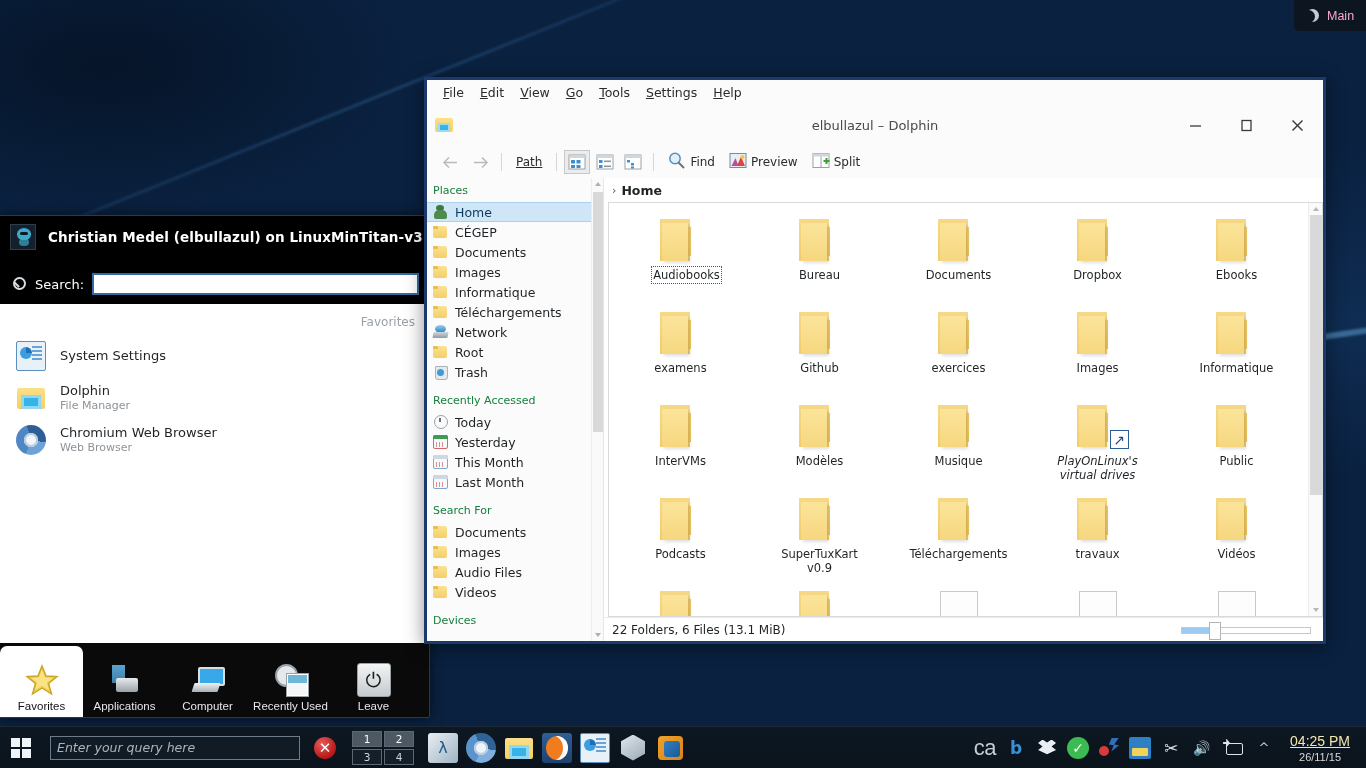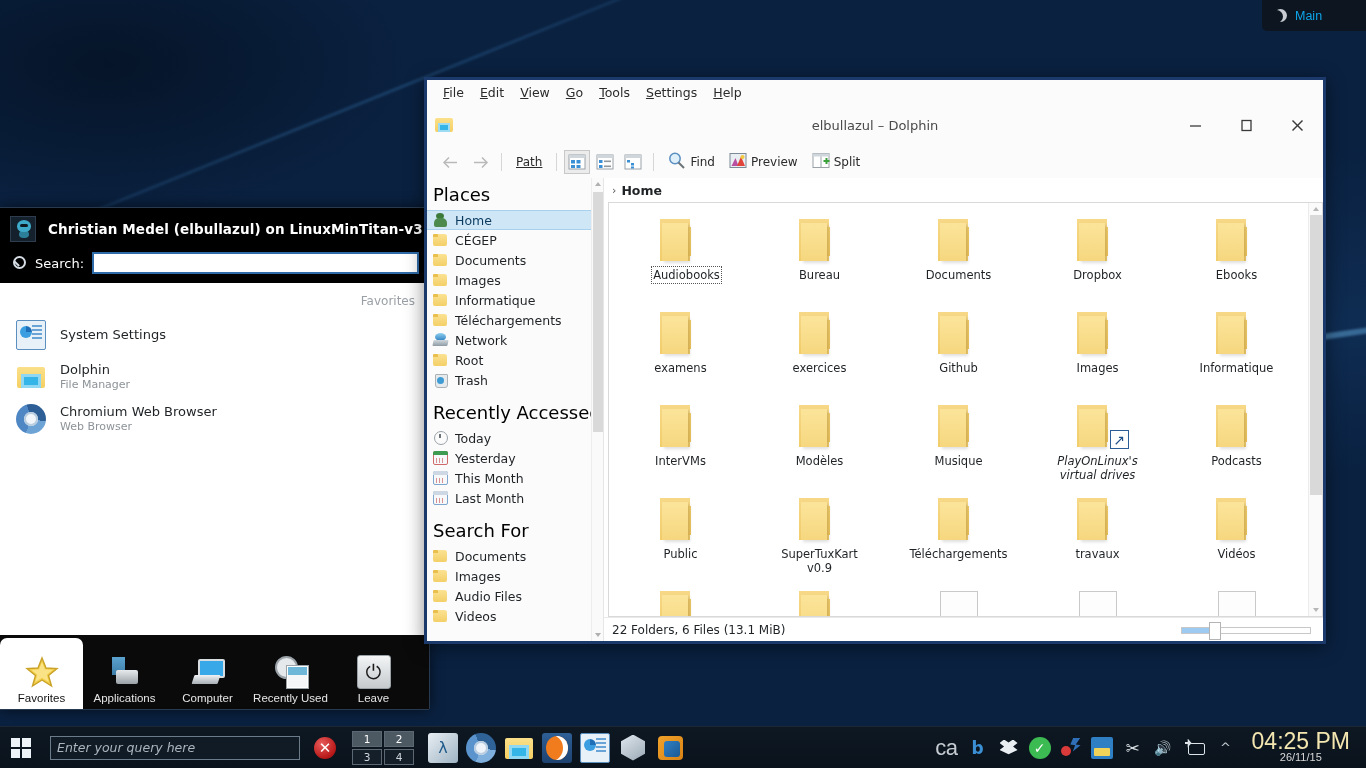--- a/index.html
+++ b/index.html
@@ -37,35 +37,35 @@
     transform: rotate(-22deg);
     filter: blur(1px);
   }
   #desktop .darkpatch {
     position: absolute; left: 0; top: 0; width: 430px; height: 215px;
     background: radial-gradient(ellipse 420px 210px at 25% 30%, rgba(4,16,32,0.75) 0%, rgba(4,16,32,0) 72%);
   }
 
   
   #main-pill {
-    position: absolute; right: 0; top: 0; width: 104px; height: 31px;
+    position: absolute; right: 0; top: 0; width: 72px; height: 31px;
     background: #0c1520; border-bottom-left-radius: 5px;
     display: flex; align-items: center; gap: 8px; padding-left: 12px;
-    color: #0ea5e9; font-size: 12.5px;
+    color: #f9a8d4; font-size: 12.5px;
     font-family: "Liberation Sans", sans-serif;
   }
   #main-pill .moon {
     width: 13px; height: 13px; border-radius: 50%;
     box-shadow: inset -4px 1px 0 0 #c8ccd2;
     position: relative; flex: none;
   }
 
   
   #kickoff {
-    position: absolute; left: 0; top: 207px; width: 430px; height: 503px;
+    position: absolute; left: 0; top: 215px; width: 430px; height: 503px;
     background: #fca5a5;
     border: 1px solid #2a3a4e; border-left: none;
     box-shadow: 0 0 14px rgba(0,0,0,0.55);
     font-family: "DejaVu Sans", sans-serif;
     display: flex; flex-direction: column;
     border-bottom-right-radius: 3px;
   }
   #kickoff-header {
     background: #000000; color: #ffffff;
     padding: 7px 10px 9px 10px;
@@ -99,21 +99,21 @@
     display: flex; align-items: center; font-size: 9px; letter-spacing: 0;
   }
   .kf-kde-badge .b2 {
     background: #ffffff; color: #1a4f9c; padding: 0 4px; height: 100%;
     display: flex; align-items: center;
   }
   .kf-kde-badge .b3 {
     background: #8d9083; color: #ffffff; padding: 0 4px; height: 100%;
     display: flex; align-items: center;
   }
-  .kf-searchrow { display: flex; align-items: center; gap: 8px; margin-top: 9px; }
+  .kf-searchrow { display: flex; align-items: center; gap: 8px; margin-top: 22px; }
   .kf-search-icon {
     width: 17px; height: 17px; flex: none; position: relative;
   }
   .kf-search-icon::before {
     content: ""; position: absolute; left: 3px; top: 1px; width: 9px; height: 9px;
     border: 2px solid #d6dde4; border-radius: 50%;
   }
   .kf-search-icon::after {
     content: ""; position: absolute; left: 2px; top: 10px; width: 7px; height: 2.4px;
     background: #d6dde4; transform: rotate(45deg); transform-origin: right center;
@@ -285,21 +285,21 @@
   .tb-item .lbl { font-size: 12px; color: #2b2b2b; }
 
   #dolphin-main { flex: 1; display: flex; min-height: 0; background: #fff; }
 
   
   #places {
     width: 176px; flex: none; background: #fbfbfb; position: relative;
     overflow: hidden; padding-top: 4px;
   }
   .places-head {
-    font-size: 18px; color: #000000; padding: 2px 0 5px 6px;
+    font-size: 11px; color: #15803d; padding: 2px 0 5px 6px;
   }
   .pl-item {
     display: flex; align-items: center; gap: 7px; height: 20px;
     padding-left: 6px; font-size: 12.5px; color: #1f2326;
   }
   .pl-item.selected {
     background: #cfe6f7; border-top: 1px solid #a9d1ee; border-bottom: 1px solid #a9d1ee;
     color: #0b3a5e;
   }
   .pl-ico { width: 15px; height: 14px; flex: none; position: relative; }
@@ -534,21 +534,21 @@
   .t-kmail::after { content:""; position:absolute; left:3px; bottom:3px; width:16px; height:8px; background:#f2d35a; border-radius:1px; }
   .t-scissors::after { content:"✂"; position:absolute; inset:0; display:flex; align-items:center; justify-content:center; color:#dde3e8; font-size:17px; }
   .t-volume::after { content:"🔊"; position:absolute; inset:0; display:flex; align-items:center; justify-content:center; color:#dde3e8; font-size:14px; }
   .t-battery::before { content:""; position:absolute; left:4px; top:6px; width:15px; height:10px; border:1.5px solid #dde3e8; border-radius:2px; }
   .t-battery::after { content:""; position:absolute; left:1px; top:2px; width:7px; height:9px; background:#dde3e8; clip-path: polygon(45% 0,100% 50%,45% 100%,45% 62%,0 62%,0 38%,45% 38%); }
   .t-chev::after { content:"^"; position:absolute; inset:0; display:flex; align-items:center; justify-content:center; color:#c6ccd2; font-size:13px; }
   #clock {
     display: flex; flex-direction: column; align-items: center; justify-content: center;
     padding: 0 12px 0 6px; font-family: "Liberation Sans", sans-serif;
   }
-  #clock .time { font-size: 23px; color: #f3e6b0; line-height: 19px; }
+  #clock .time { font-size: 14px; color: #f3e6b0; line-height: 19px; text-decoration: underline; }
   #clock .date { font-size: 11px; color: #d8d8d8; line-height: 13px; }
 </style>
 </head>
 <body>
 
 <div id="desktop">
   <div class="swoosh1"></div>
   <div class="swoosh3"></div>
   <div class="swoosh2"></div>
   <div class="darkpatch"></div>
@@ -915,31 +915,31 @@
             <span class="flabel">examens</span>
           </div>
           <div class="fitem">
             <span class="fico">
                 <span class="folder-shape">
                   <span class="back"></span>
                   <span class="tab"></span>
                   <span class="front"></span>
                 </span>
               </span>
+            <span class="flabel">Github</span>
+          </div>
+          <div class="fitem">
+            <span class="fico">
+                <span class="folder-shape">
+                  <span class="back"></span>
+                  <span class="tab"></span>
+                  <span class="front"></span>
+                </span>
+              </span>
             <span class="flabel">exercices</span>
-          </div>
-          <div class="fitem">
-            <span class="fico">
-                <span class="folder-shape">
-                  <span class="back"></span>
-                  <span class="tab"></span>
-                  <span class="front"></span>
-                </span>
-              </span>
-            <span class="flabel">Github</span>
           </div>
           <div class="fitem">
             <span class="fico">
                 <span class="folder-shape">
                   <span class="back"></span>
                   <span class="tab"></span>
                   <span class="front"></span>
                 </span>
               </span>
             <span class="flabel">Images</span>
@@ -997,32 +997,32 @@
             <span class="flabel link">PlayOnLinux's virtual drives</span>
           </div>
           <div class="fitem">
             <span class="fico">
                 <span class="folder-shape">
                   <span class="back"></span>
                   <span class="tab"></span>
                   <span class="front"></span>
                 </span>
               </span>
+            <span class="flabel">Public</span>
+          </div>
+
+          <div class="fitem">
+            <span class="fico">
+                <span class="folder-shape">
+                  <span class="back"></span>
+                  <span class="tab"></span>
+                  <span class="front"></span>
+                </span>
+              </span>
             <span class="flabel">Podcasts</span>
-          </div>
-
-          <div class="fitem">
-            <span class="fico">
-                <span class="folder-shape">
-                  <span class="back"></span>
-                  <span class="tab"></span>
-                  <span class="front"></span>
-                </span>
-              </span>
-            <span class="flabel">Public</span>
           </div>
           <div class="fitem">
             <span class="fico">
                 <span class="folder-shape">
                   <span class="back"></span>
                   <span class="tab"></span>
                   <span class="front"></span>
                 </span>
               </span>
             <span class="flabel">SuperTuxKart v0.9</span>

